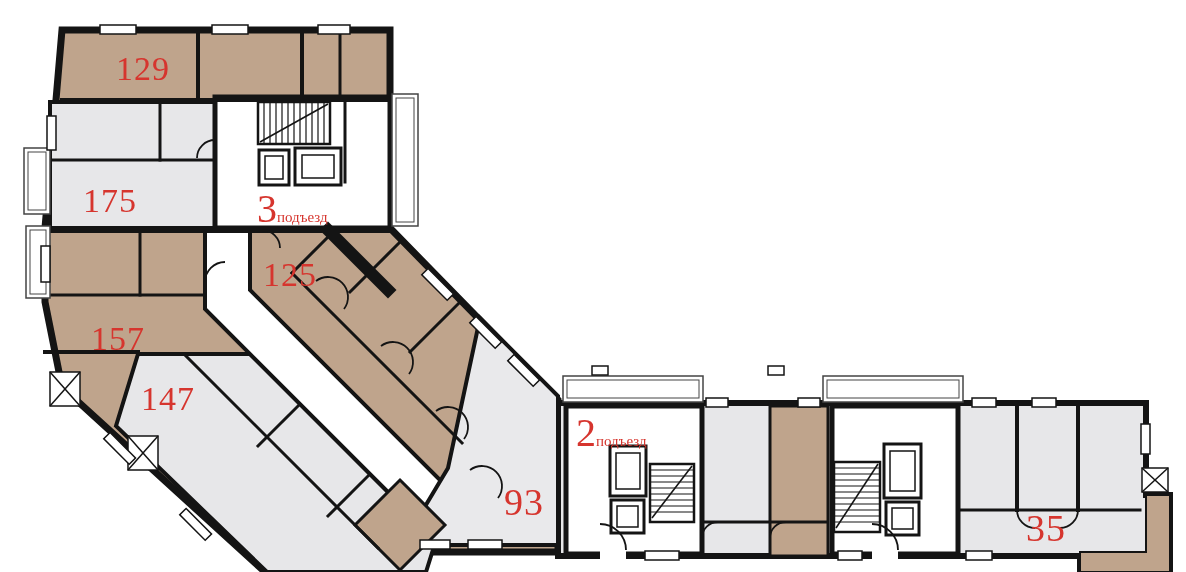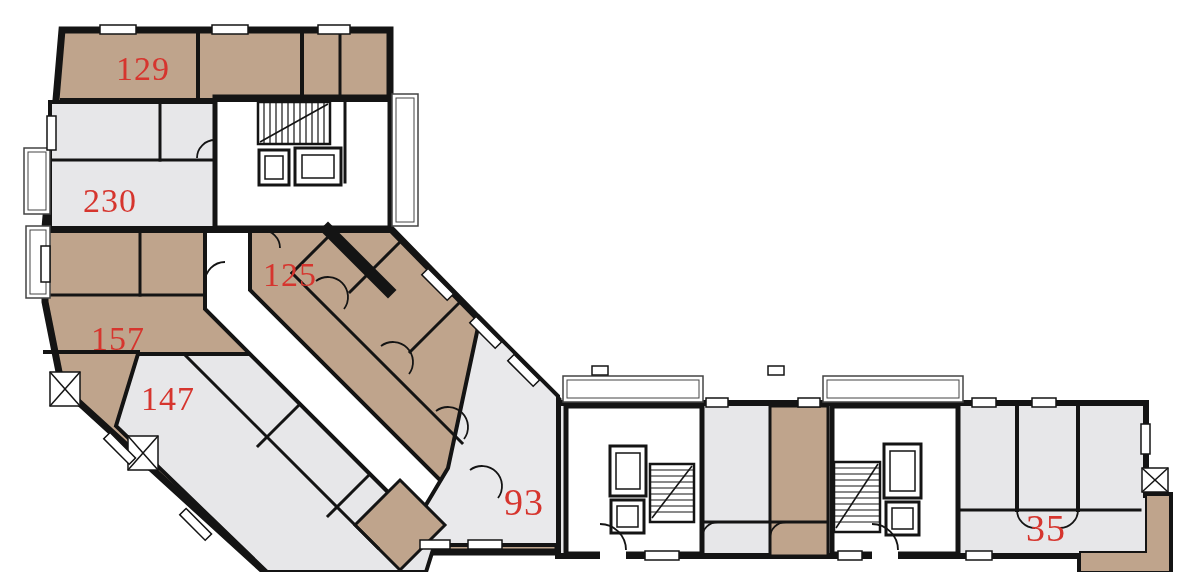--- a/index.html
+++ b/index.html
@@ -208,22 +208,28 @@
       <path d="M1078,510 a18,18 0 0 1 -18,18"></path>
       <path d="M215,140 a18,18 0 0 0 -18,18"></path>
       <path d="M718,522 a16,16 0 0 0 -16,16"></path>
       <path d="M786,522 a16,16 0 0 0 -16,16"></path>
     </g>
   </g>
 </svg>
 
 <div class="labels">
   <div class="apt" style="left:143px;top:64px">129</div>
-  <div class="apt" style="left:110px;top:196px">230</div>
+  <div class="apt" style="left:110px;top:196px">175</div>
   <div class="apt" style="left:290px;top:270px">125</div>
   <div class="apt" style="left:118px;top:334px">157</div>
   <div class="apt" style="left:168px;top:394px">147</div>
   <div class="apt big" style="left:524px;top:497px">93</div>
   <div class="apt big" style="left:1046px;top:523px">35</div>
 
+  <div class="ent" style="left:257px;top:184px">
+    <span class="ent-num">3</span><span class="ent-word">подъезд</span>
+  </div>
+  <div class="ent" style="left:576px;top:408px">
+    <span class="ent-num">2</span><span class="ent-word">подъезд</span>
+  </div>
 </div>
 
 </div>
 
 </body></html>

